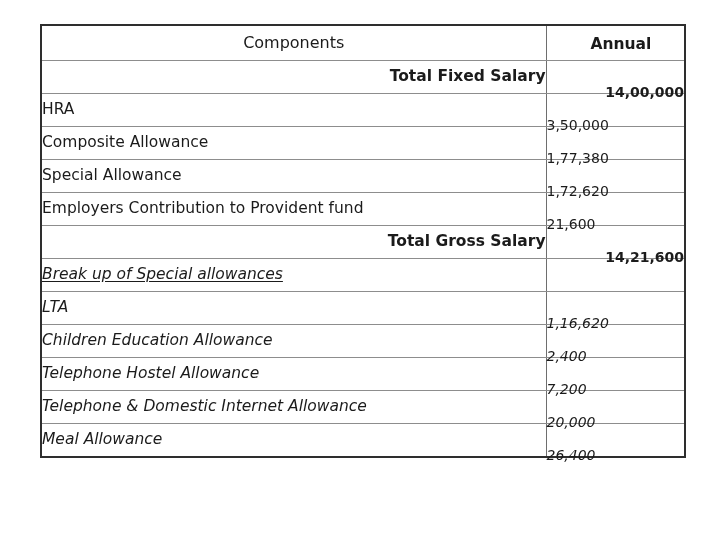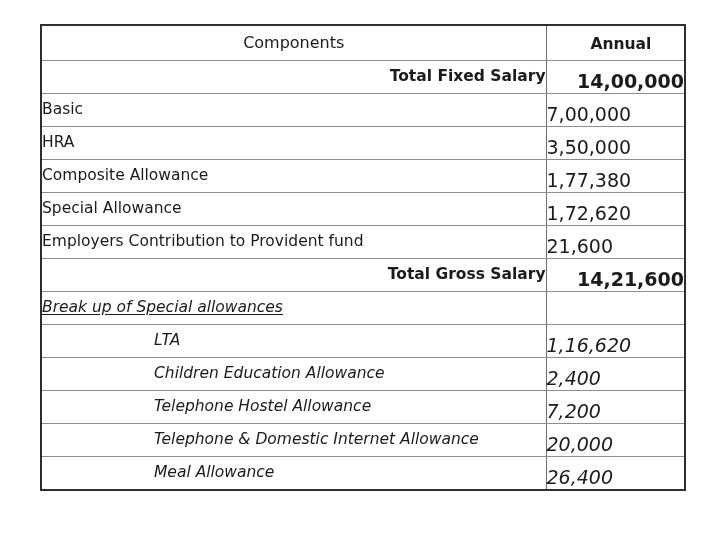--- a/index.html
+++ b/index.html
@@ -60,27 +60,27 @@
   .cell-label {
     font-size: 15.5px;
     line-height: 1.1;
     padding-left: 9px;
     padding-right: 6px;
     white-space: nowrap;
   }
 
   
   .cell-value {
-    font-size: 19px;
+    font-size: 14px;
     line-height: 1.1;
     padding-left: 10px;
     padding-right: 6px;
     white-space: nowrap;
     position: relative;
-    top: 4px;
+    top: 16px;
   }
 
   
   tr.row-header .cell-label {
     text-align: center;
     font-weight: 400;
     font-size: 16px;
     padding-left: 0;
     padding-right: 0;
   }
@@ -105,21 +105,20 @@
   
   .section-heading {
     font-style: italic;
     text-decoration: underline;
     text-underline-offset: 2px;
   }
 
   
   tr.row-sub .cell-label {
     font-style: italic;
-    padding-left: 112px;
   }
   tr.row-sub .cell-value {
     font-style: italic;
     margin-left: 39px;
   }
 </style>
 </head>
 <body>
 
 <div class="page">
@@ -130,24 +129,20 @@
         <col class="col-value">
       </colgroup>
       <tbody>
         <tr class="row-header">
           <td class="cell-label">Components</td>
           <td class="cell-value">Annual</td>
         </tr>
       <tr class="row-total">
             <td class="cell-label">Total Fixed Salary</td>
             <td class="cell-value">14,00,000</td>
-          </tr>
-          <tr>
-            <td class="cell-label">Basic</td>
-            <td class="cell-value">7,00,000</td>
           </tr>
           <tr>
             <td class="cell-label">HRA</td>
             <td class="cell-value">3,50,000</td>
           </tr>
           <tr>
             <td class="cell-label">Composite Allowance</td>
             <td class="cell-value">1,77,380</td>
           </tr>
           <tr>

